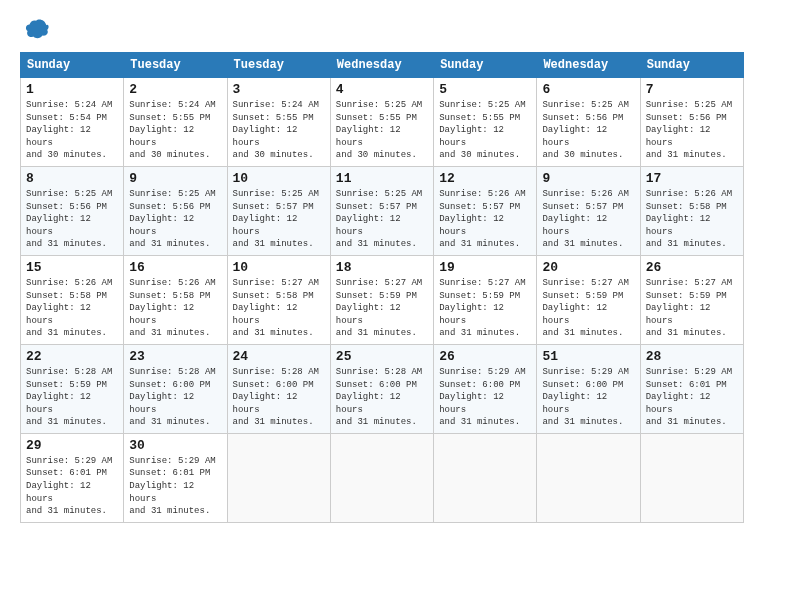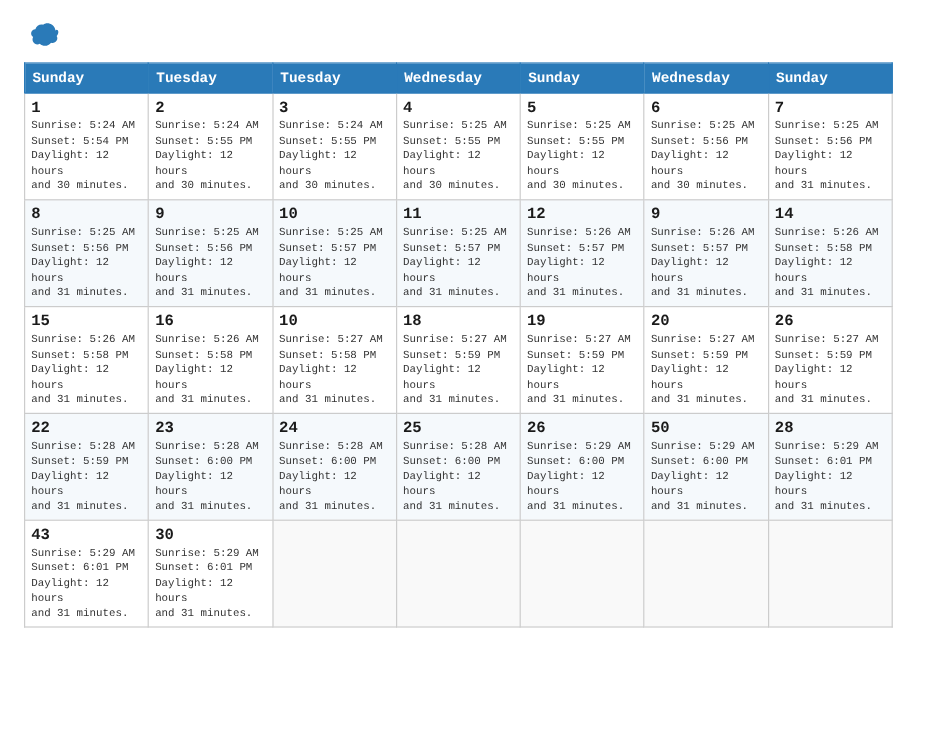--- a/index.html
+++ b/index.html
@@ -180,21 +180,21 @@
           </td>
           <td>
             <span class="day-number">12</span>
             <div class="day-info">Sunrise: 5:26 AM<br>Sunset: 5:57 PM<br>Daylight: 12 hours<br>and 31 minutes.</div>
           </td>
           <td>
             <span class="day-number">9</span>
             <div class="day-info">Sunrise: 5:26 AM<br>Sunset: 5:57 PM<br>Daylight: 12 hours<br>and 31 minutes.</div>
           </td>
           <td>
-            <span class="day-number">14</span>
+            <span class="day-number">17</span>
             <div class="day-info">Sunrise: 5:26 AM<br>Sunset: 5:58 PM<br>Daylight: 12 hours<br>and 31 minutes.</div>
           </td>
         </tr>
         <tr>
           <td>
             <span class="day-number">15</span>
             <div class="day-info">Sunrise: 5:26 AM<br>Sunset: 5:58 PM<br>Daylight: 12 hours<br>and 31 minutes.</div>
           </td>
           <td>
             <span class="day-number">16</span>
@@ -236,31 +236,31 @@
           </td>
           <td>
             <span class="day-number">25</span>
             <div class="day-info">Sunrise: 5:28 AM<br>Sunset: 6:00 PM<br>Daylight: 12 hours<br>and 31 minutes.</div>
           </td>
           <td>
             <span class="day-number">26</span>
             <div class="day-info">Sunrise: 5:29 AM<br>Sunset: 6:00 PM<br>Daylight: 12 hours<br>and 31 minutes.</div>
           </td>
           <td>
-            <span class="day-number">50</span>
+            <span class="day-number">51</span>
             <div class="day-info">Sunrise: 5:29 AM<br>Sunset: 6:00 PM<br>Daylight: 12 hours<br>and 31 minutes.</div>
           </td>
           <td>
             <span class="day-number">28</span>
             <div class="day-info">Sunrise: 5:29 AM<br>Sunset: 6:01 PM<br>Daylight: 12 hours<br>and 31 minutes.</div>
           </td>
         </tr>
         <tr class="last-row">
           <td>
-            <span class="day-number">43</span>
+            <span class="day-number">29</span>
             <div class="day-info">Sunrise: 5:29 AM<br>Sunset: 6:01 PM<br>Daylight: 12 hours<br>and 31 minutes.</div>
           </td>
           <td>
             <span class="day-number">30</span>
             <div class="day-info">Sunrise: 5:29 AM<br>Sunset: 6:01 PM<br>Daylight: 12 hours<br>and 31 minutes.</div>
           </td>
           <td class="empty-cell"></td>
           <td class="empty-cell"></td>
           <td class="empty-cell"></td>
           <td class="empty-cell"></td>

